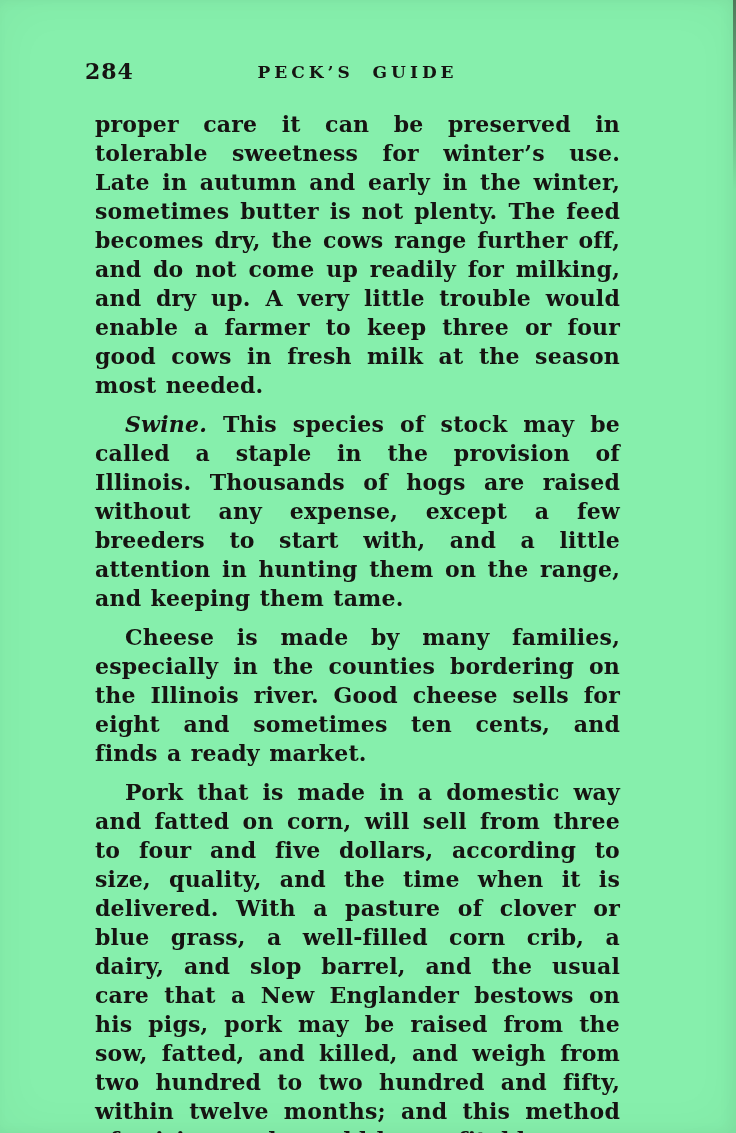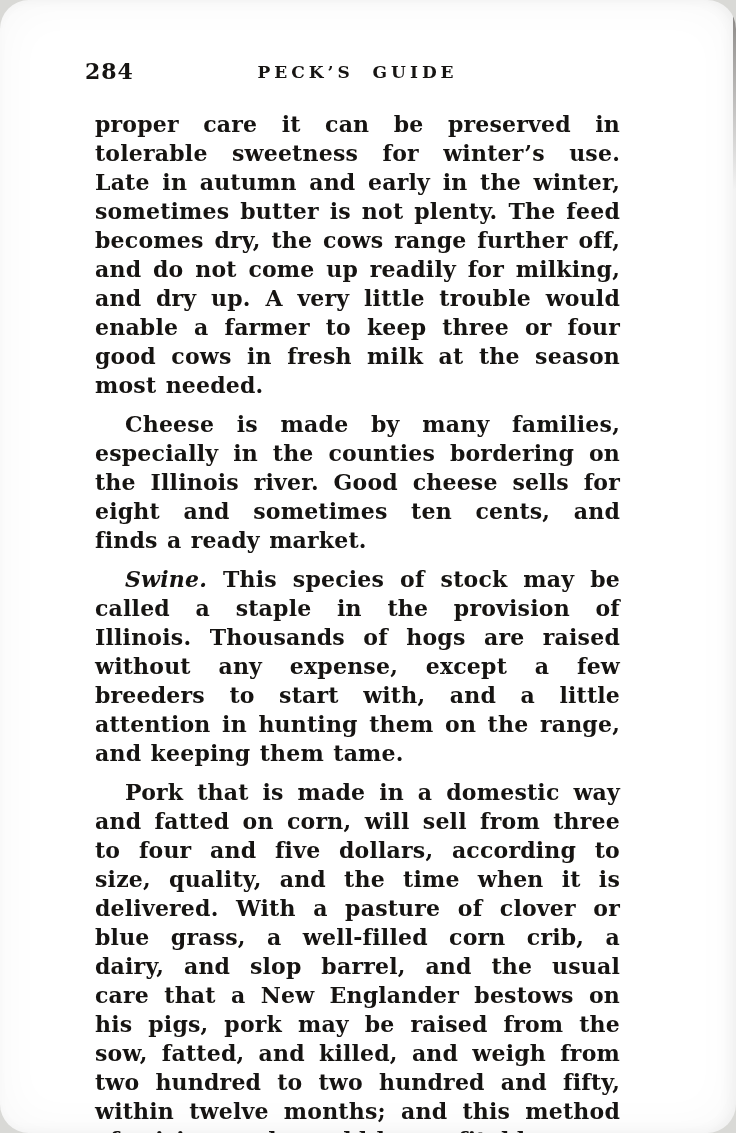--- a/index.html
+++ b/index.html
@@ -6,27 +6,26 @@
     margin:0;
     padding:0;
     background:#d9d9d6;
     font-family:"DejaVu Serif","Liberation Serif",serif;
   }
   .page{
     position:relative;
     width:736px;
     height:1133px;
     margin:0 auto;
-    background:#ffffff;
+    background:#86efac;
     box-sizing:border-box;
     padding:58px 106px 0 85px;
     color:#161412;
     overflow:hidden;
     box-shadow:inset 0 0 50px rgba(0,0,0,0.035), inset -5px 0 14px rgba(0,0,0,0.05);
-    border-radius:29px;
   }
   .page-header{
     position:relative;
     height:34px;
     margin-bottom:18px;
   }
   .page-number{
     position:absolute;
     left:0;
     top:0;
@@ -78,23 +77,23 @@
 
   <div class="page-header">
     <span class="page-number">284</span>
     <div class="running-title">PECK’S GUIDE</div>
   </div>
 
   <div class="text-block">
 
     <p>proper care it can be preserved in tolerable sweetness for winter’s use.  Late in autumn and early in the winter, sometimes butter is not plenty.  The feed becomes dry, the cows range further off, and do not come up readily for milking, and dry up.  A very little trouble would enable a farmer to keep three or four good cows in fresh milk at the season most needed.</p>
 
+    <p class="indent"><span class="italic">Swine.</span> <span>This species of stock may be called a staple in the provision of Illinois.  Thousands of hogs are raised without any expense, except a few breeders to start with, and a little attention in hunting them on the range, and keeping them tame.</span></p>
+
     <p class="indent">Cheese is made by many families, especially in the counties bordering on the Illinois river.  Good cheese sells for eight and sometimes ten cents, and finds a ready market.</p>
-
-    <p class="indent"><span class="italic">Swine.</span> <span>This species of stock may be called a staple in the provision of Illinois.  Thousands of hogs are raised without any expense, except a few breeders to start with, and a little attention in hunting them on the range, and keeping them tame.</span></p>
 
     <p class="indent">Pork that is made in a domestic way and fatted on corn, will sell from three to four and five dollars, according to size, quality, and the time when it is delivered.  With a pasture of clover or blue grass, a well-filled corn crib, a dairy, and slop barrel, and the usual care that a New Englander bestows on his pigs, pork may be raised from the sow, fatted, and killed, and weigh from two hundred to two hundred and fifty, within twelve months; and this method of raising pork would be profitable.</p>
 
     <p class="indent">Few families in the west and south put up their pork in salt pickle.  Their method is to</p>
 
   </div>
 
 </div>
 
 </body></html>

